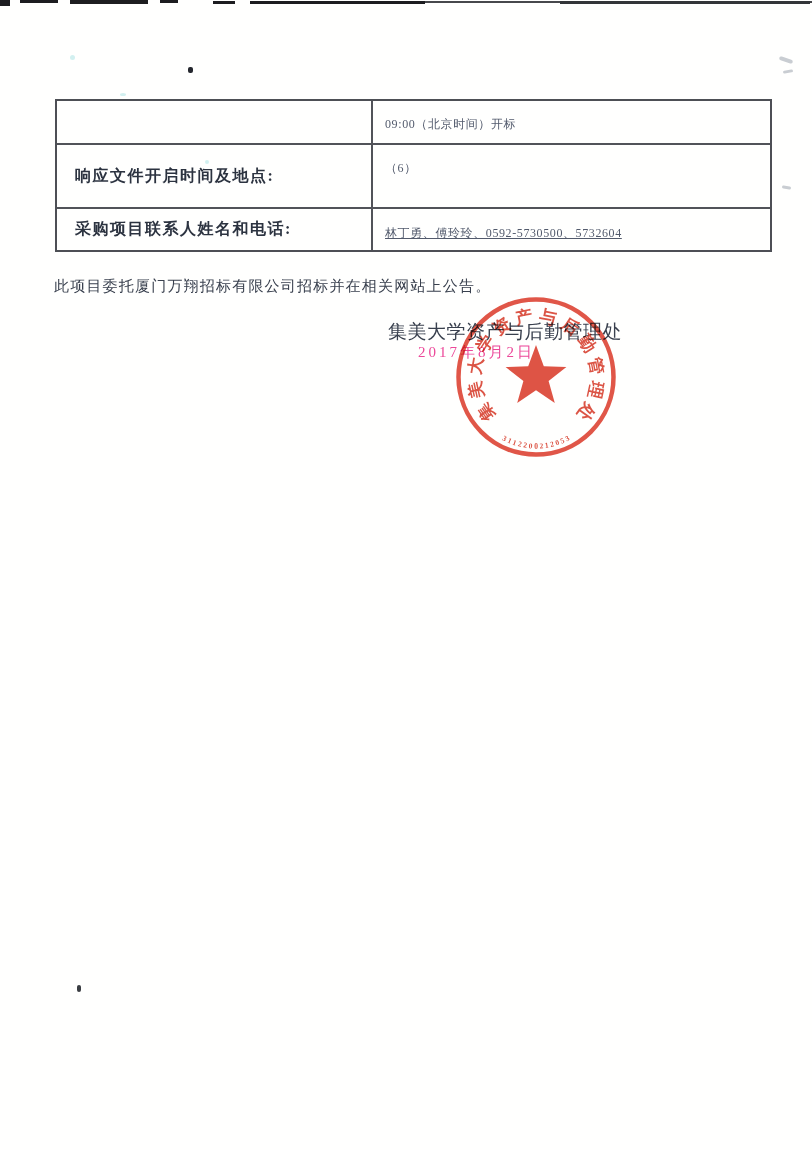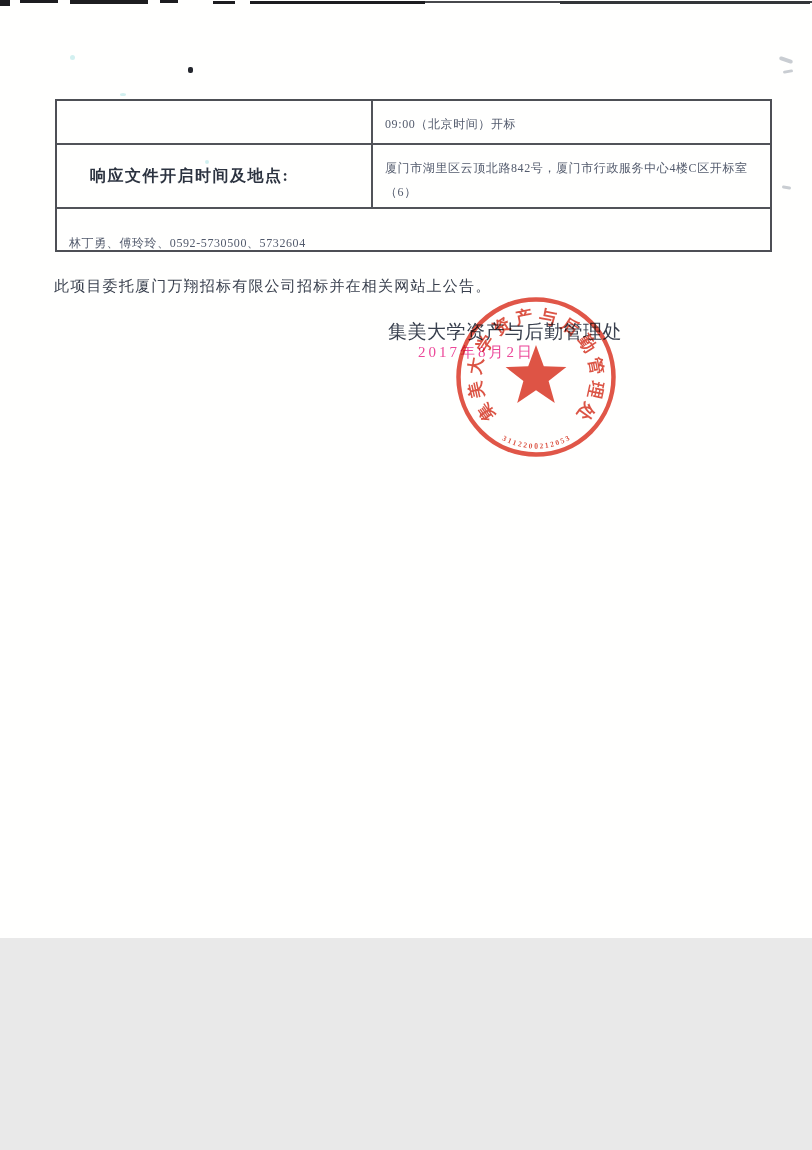--- a/index.html
+++ b/index.html
@@ -1,30 +1,30 @@
 <!DOCTYPE html>
 <html><head>
 <meta charset="utf-8">
 <style>
   html,body{margin:0;padding:0;background:#e9e9e9;}
-  .page{position:relative;width:812px;height:938px;background:#fffffe;overflow:hidden;
+  .page{position:relative;width:812px;height:1150px;background:#fffffe;overflow:hidden;
         font-family:"Liberation Serif","DejaVu Serif",serif;}
   
   .seg{position:absolute;background:#1d1d20;}
   .smudge{position:absolute;background:#c9cdd2;border-radius:2px;}
   .speck{position:absolute;background:#24272e;border-radius:2px;}
   .cyan{position:absolute;background:#bfe9ea;border-radius:50%;opacity:.7;}
   
   .tbl{position:absolute;left:55px;top:99px;width:713px;
        border:2px solid #4d4f55;
        display:grid;grid-template-columns:316px 1fr;grid-template-rows:44px 64px 41px;}
   .cell{box-sizing:border-box;}
   .br{border-right:2px solid #515359;}
   .bb{border-bottom:2px solid #515359;}
-  .lbl{display:flex;align-items:center;padding-left:33px;
+  .lbl{display:flex;align-items:center;padding-left:18px;
        font-size:16px;font-weight:700;color:#2c3340;letter-spacing:1.5px;}
   .val{padding:11px 14px 0 12px;font-size:12px;color:#525a6c;letter-spacing:.6px;line-height:24px;}
   .val .line2{display:block;}
   
   .para{position:absolute;left:54px;top:277px;font-size:15px;color:#39404e;letter-spacing:1.2px;}
   .sig-org{position:absolute;left:388px;top:319px;font-size:19px;color:#39404e;letter-spacing:.5px;}
   .sig-date{position:absolute;left:418px;top:343px;font-size:15px;color:#ec4899;letter-spacing:3px;}
   
   .seal{position:absolute;left:446px;top:287px;width:180px;height:180px;
         opacity:.87;mix-blend-mode:multiply;}
@@ -53,23 +53,24 @@
   <div class="smudge" style="left:782px;top:186px;width:9px;height:3px;transform:rotate(8deg);"></div>
   <div class="cyan" style="left:70px;top:55px;width:5px;height:5px;"></div>
   <div class="cyan" style="left:205px;top:160px;width:4px;height:4px;"></div>
   <div class="cyan" style="left:120px;top:93px;width:6px;height:3px;"></div>
 
   <div class="tbl">
     <div class="cell br bb lbl"></div>
     <div class="cell bb val">09:00（北京时间）开标</div>
 
     <div class="cell br bb lbl">响应文件开启时间及地点:</div>
-    <div class="cell bb val"><span>厦门市湖里区云顶北路842号，厦门市行政服务中心4楼C区开标室</span><span class="line2">（6）</span></div>
+    <div class="cell bb val"><span class="line2">（6）</span></div>
 
-    <div class="cell val" style="padding-top:22px;">林丁勇、傅玲玲、0592-5730500、5732604</div>
+    <div class="cell br lbl">采购项目联系人姓名和电话:</div>
+    <div class="cell val" style="padding-top:12px;text-decoration:underline;">林丁勇、傅玲玲、0592-5730500、5732604</div>
   </div>
 
   <div class="para">此项目委托厦门万翔招标有限公司招标并在相关网站上公告。</div>
 
   <div class="sig-org">集美大学资产与后勤管理处</div>
   <div class="sig-date">2017年8月2日</div>
 
   <div class="seal">
     <svg id="seal-svg" viewBox="0 0 180 180">
       <circle cx="90" cy="90" r="77.5" fill="none" stroke="#dc3d2c" stroke-width="4.5"></circle>

